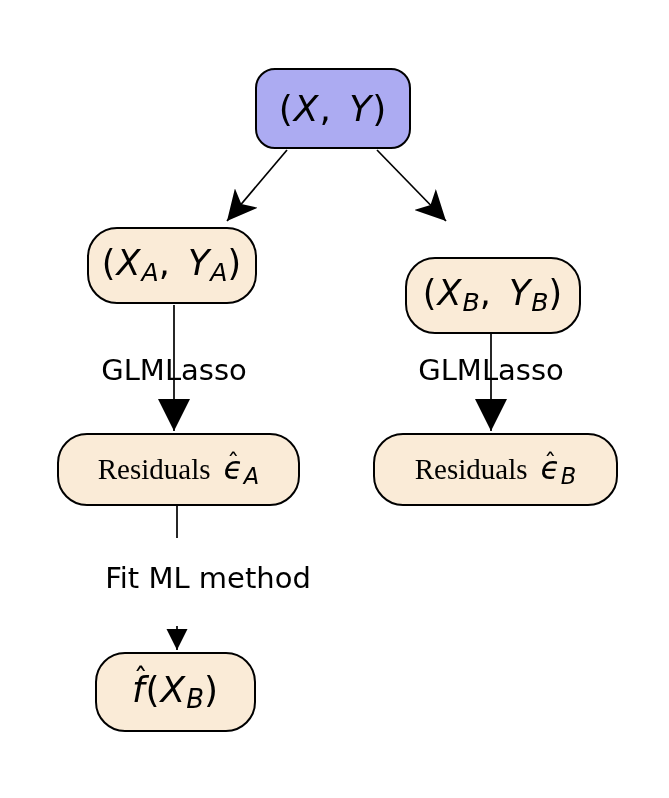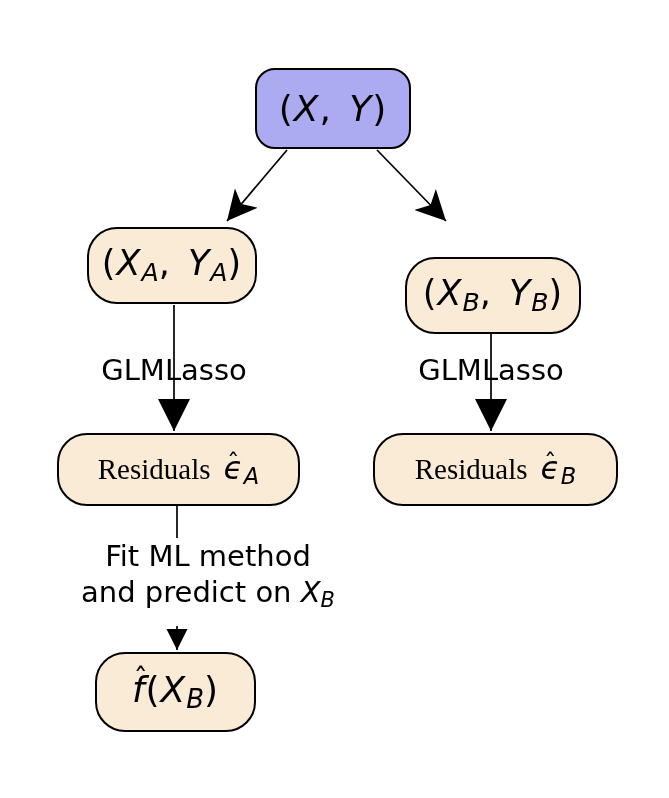--- a/index.html
+++ b/index.html
@@ -116,20 +116,19 @@
       <span class="eps-group"><span class="hat-wrap"><span class="hat-glyph">ˆ</span><span class="it">ϵ</span></span><span class="sub">A</span></span>
   </div>
 
   <div class="node node-leaf node-res-b">
     <span class="tt">Residuals</span>
       <span class="eps-group"><span class="hat-wrap"><span class="hat-glyph">ˆ</span><span class="it">ϵ</span></span><span class="sub">B</span></span>
   </div>
 
   <div class="edge-label fit-label">
     <div>Fit ML method</div>
-    <div><span>and predict on </span><span class="it">X</span><span class="sub">B</span></div>
   </div>
 
   <div class="node node-leaf node-fhat">
     <span><span class="hat-wrap hat-f"><span class="hat-glyph">ˆ</span><span class="it">f</span></span><span>(</span><span class="it">X</span><span class="sub">B</span><span>)</span></span>
   </div>
 
 </div>
 
 </body></html>

